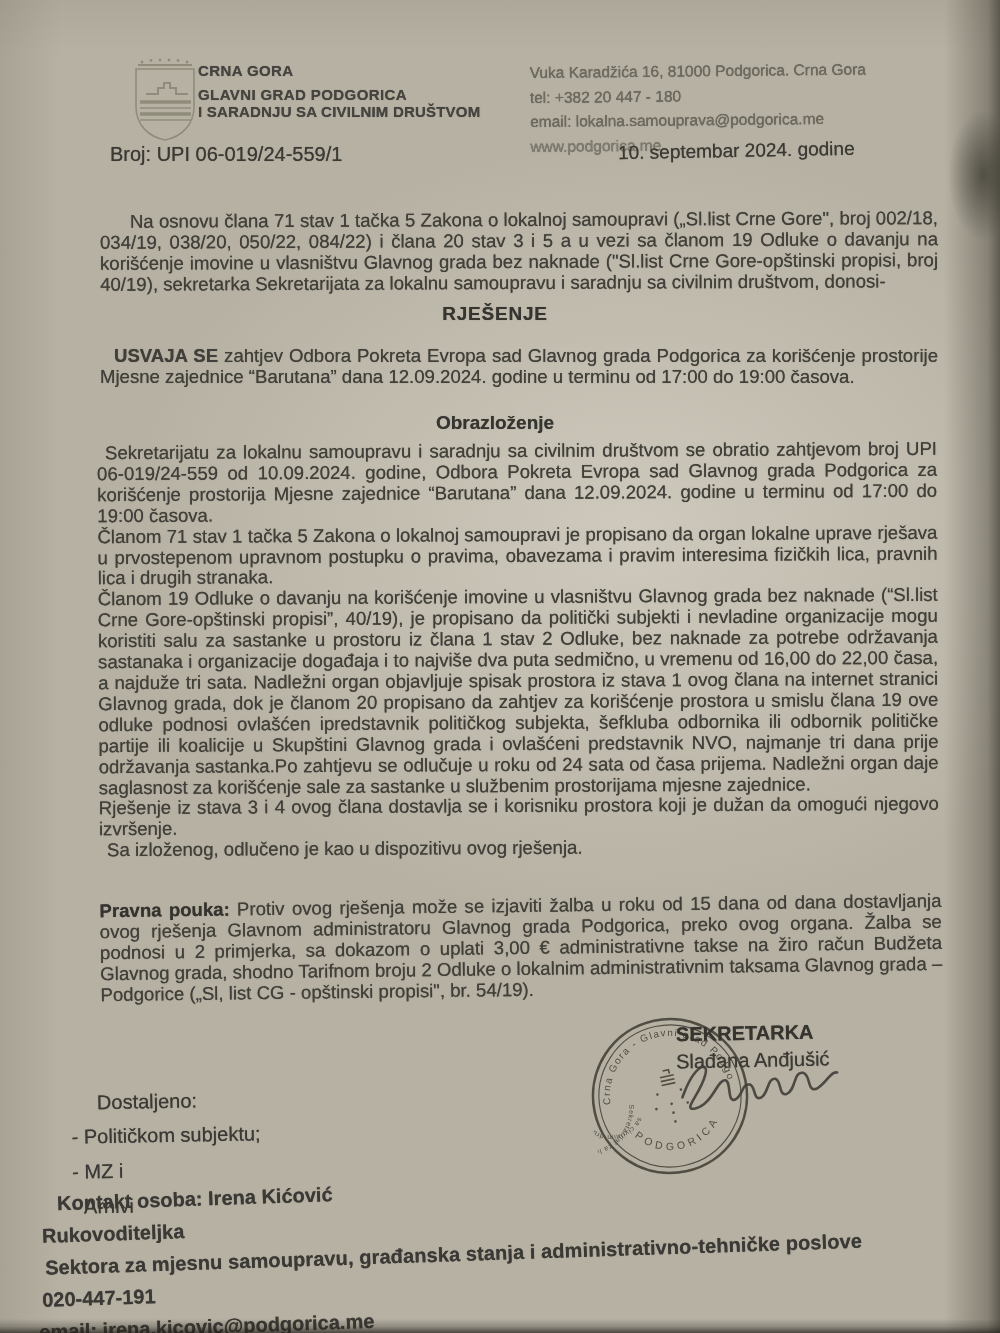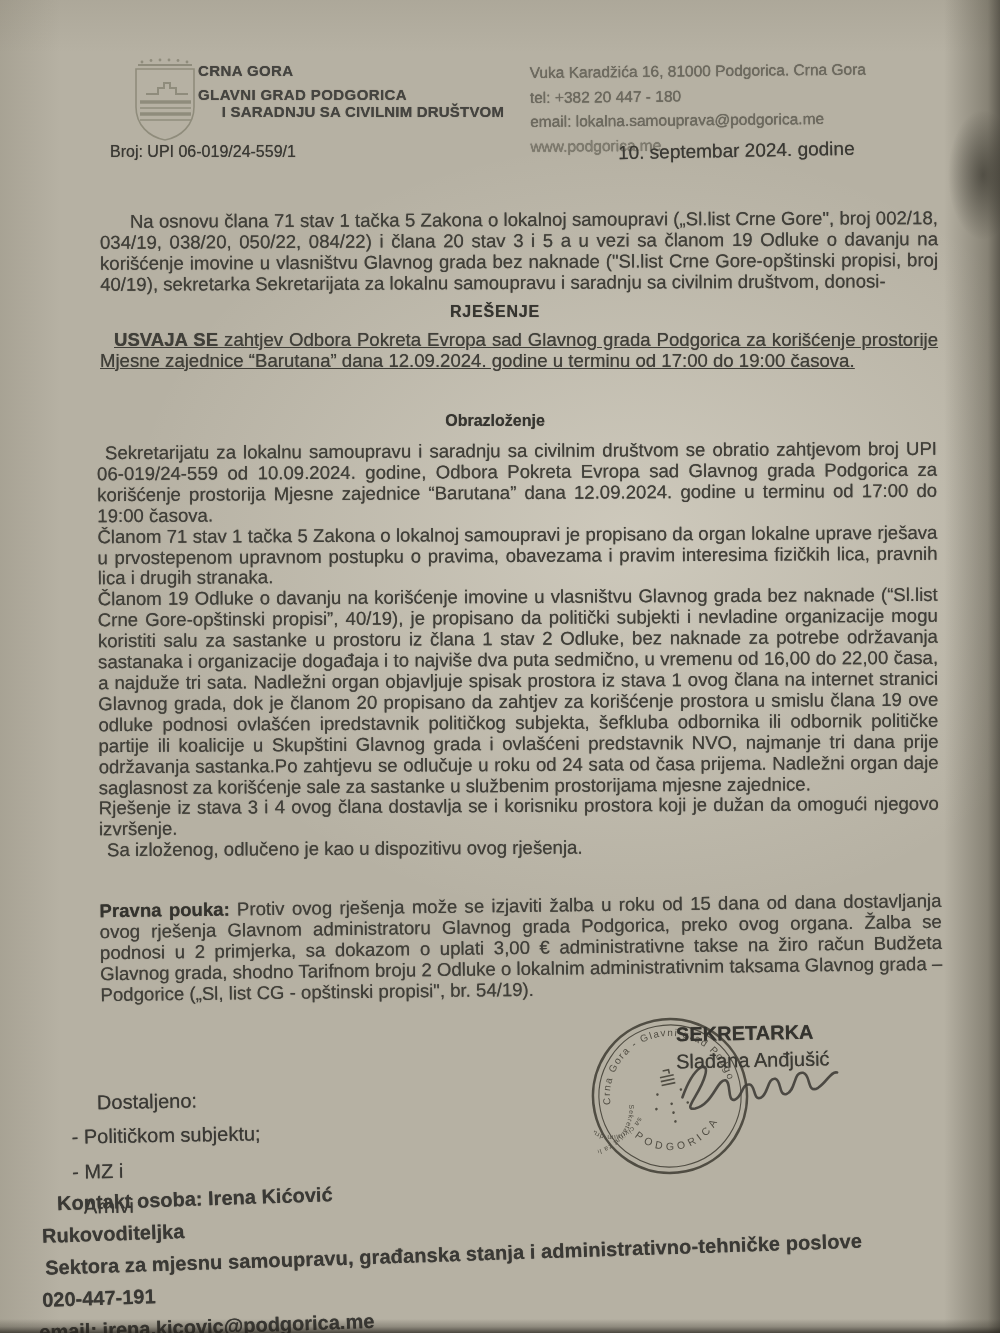--- a/index.html
+++ b/index.html
@@ -43,33 +43,33 @@
   }
 
   .soft{ text-shadow:0 0 .7px rgba(62,60,52,.85); }
 
   
   .coa{position:absolute;left:128px;top:56px;width:76px;height:88px;opacity:.75;}
   .orghead{position:absolute;left:198px;top:62px;width:330px;color:#454440;font-weight:600;}
   .orghead .l1{font-size:15px;letter-spacing:.4px;margin-bottom:7px;}
   .orghead .l2{font-size:15px;letter-spacing:.4px;}
   .orghead .l3{font-size:15px;letter-spacing:.2px;margin-bottom:2px;}
-  .orghead .l4{font-size:15px;letter-spacing:.2px;text-align:center;}
+  .orghead .l4{font-size:15px;letter-spacing:.2px;}
   .contacthead{position:absolute;left:530px;top:62px;width:400px;color:#6e6b60;font-size:15.5px;transform:rotate(-.6deg);}
   .contacthead div{margin-bottom:6.5px;}
   .contacthead .site{color:#807d70;}
-  .brojline{position:absolute;left:110px;top:143px;font-size:16px;font-weight:500;color:#3a3934;}
+  .brojline{position:absolute;left:110px;top:143px;font-size:20px;font-weight:500;color:#3a3934;}
   .dateline{position:absolute;left:618px;top:140px;font-size:19px;font-weight:500;color:#3a3934;transform:rotate(-1.1deg);}
 
   
   .bodytxt{font-size:18.6px;line-height:20.9px;text-align:justify;color:#403f39;}
   .p-intro{position:absolute;left:100px;top:210px;width:838px;text-indent:30px;transform:rotate(-.25deg);}
-  .h-center{position:absolute;left:100px;width:790px;text-align:center;font-weight:bold;font-size:16px;color:#363530;}
+  .h-center{position:absolute;left:100px;width:790px;text-align:center;font-weight:bold;font-size:19px;color:#363530;}
   .h-rjesenje{top:303px;letter-spacing:.8px;}
-  .p-usvaja{position:absolute;left:100px;top:330px;width:838px;text-indent:14px;text-decoration:underline;}
+  .p-usvaja{position:absolute;left:100px;top:346px;width:838px;text-indent:14px;}
   .h-obraz{top:412px;}
   .p-obraz{position:absolute;left:98px;top:441px;width:840px;transform:rotate(-.3deg);}
   .p-obraz p{margin:0;}
   .p-obraz .indent{text-indent:8px;}
   .p-pouka{position:absolute;left:100px;top:896px;width:842px;transform:rotate(-.7deg);}
   .p-pouka b{color:#34332e;}
 
   
   .sig-title{position:absolute;left:676px;top:1022px;font-size:20px;font-weight:bold;color:#35342f;transform:rotate(-1deg);}
   .sig-name{position:absolute;left:676px;top:1049px;font-size:20px;color:#3b3a34;transform:rotate(-1.2deg);}

